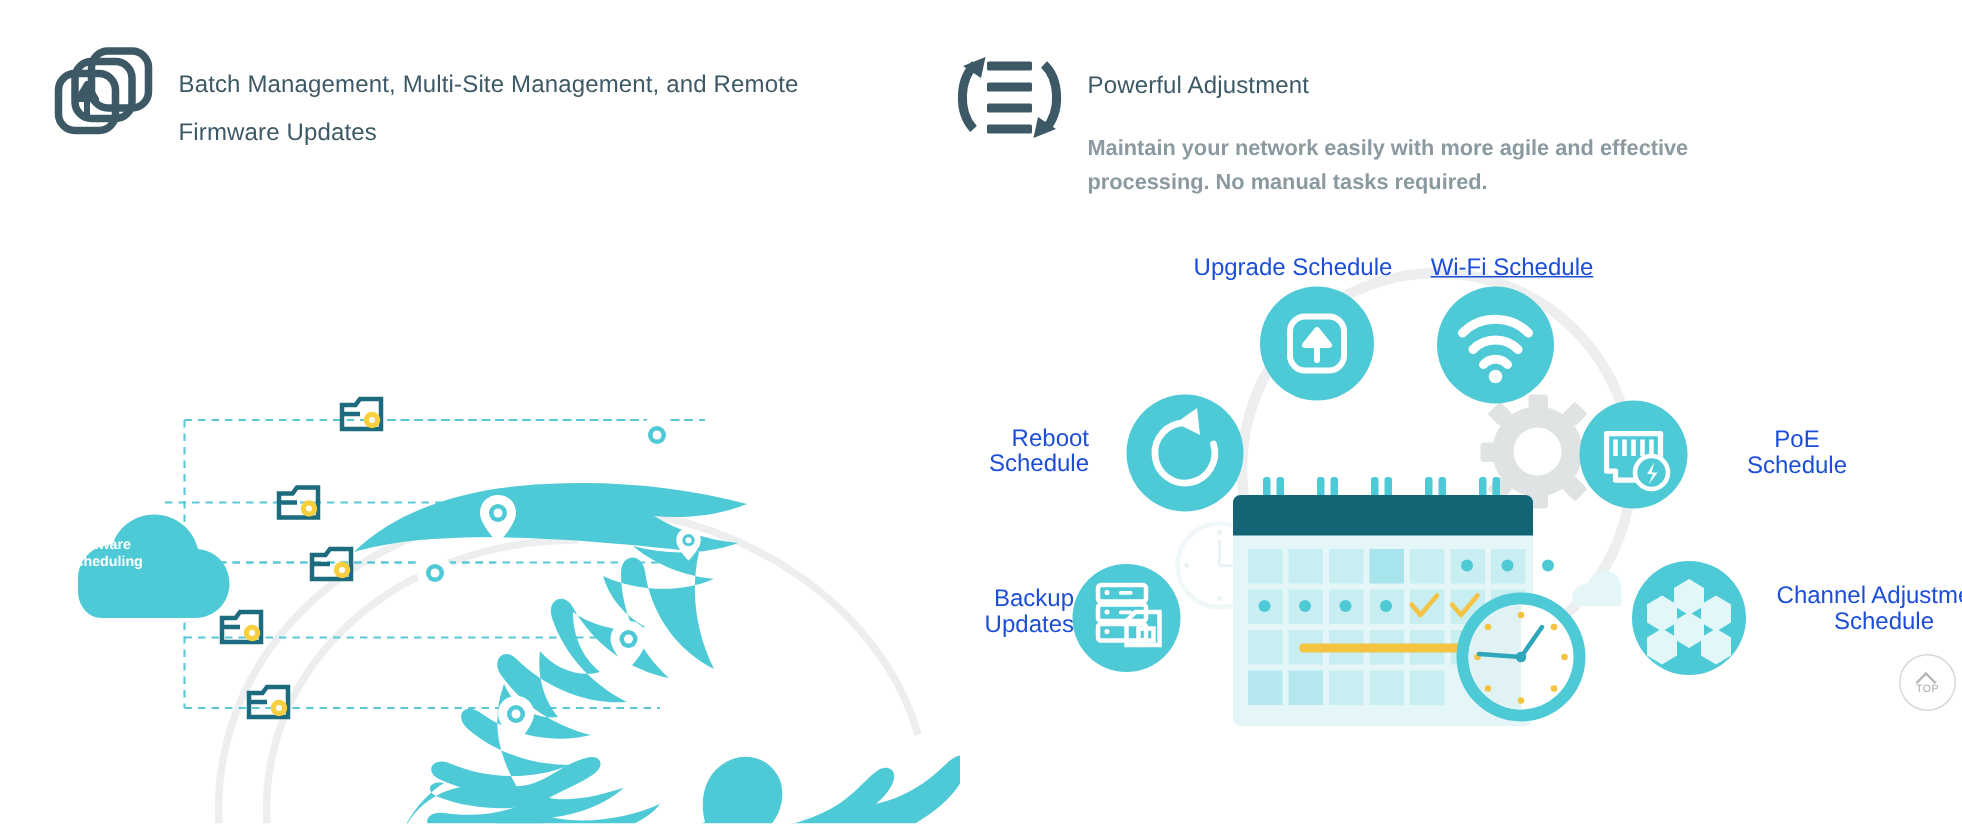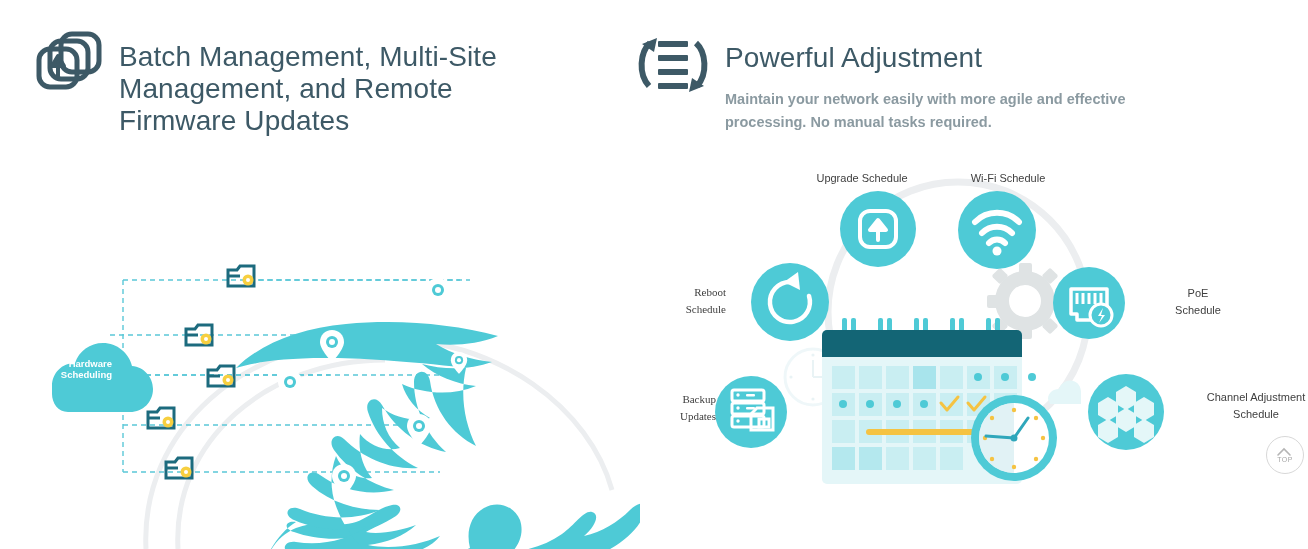--- a/index.html
+++ b/index.html
@@ -9,58 +9,58 @@
     font-family:"Liberation Sans",sans-serif;
     -webkit-font-smoothing:antialiased;
   }
   .panel{position:absolute;top:0;height:549px;}
   #panel-left{left:0;width:640px;}
   #panel-right{left:620px;width:688px;}
 
   
   .hdr-icon{position:absolute;}
   .hdr-title{
-    position:absolute;color:#3d5966;font-size:28px;line-height:32px;
+    position:absolute;color:#3d5966;font-size:16px;line-height:32px;
     font-weight:400;letter-spacing:.1px;
   }
   .hdr-desc{
     position:absolute;color:#8b9aa1;font-size:14.5px;line-height:23px;
     font-weight:700;
   }
 
   #left-title{left:119px;top:41px;width:420px;}
   #left-desc{left:119px;top:150px;width:460px;}
   #left-hdr-icon{left:28px;top:26px;}
 
   #right-title{left:725px;top:42px;width:400px;}
   #right-desc{left:725px;top:88px;width:430px;}
   #right-hdr-icon{left:630px;top:30px;}
 
   
   #left-illus{position:absolute;left:0;top:240px;width:640px;height:309px;}
 
   .cloud-label{
     position:absolute;left:44px;top:358px;width:68px;
-    text-align:right;color:#ffffff;font-size:9.5px;font-weight:bold;
+    text-align:left;color:#ffffff;font-size:9.5px;font-weight:bold;
     line-height:11px;pointer-events:none;
   }
 
   
   #right-illus{position:absolute;left:620px;top:160px;width:688px;height:340px;}
 
   .sch-label{
-    position:absolute;color:#404040;font-size:11px;line-height:17px;
+    position:absolute;color:#1d4ed8;font-size:16px;line-height:17px;
     font-weight:400;white-space:pre-line;
   }
   .sch-label.c{text-align:center;}
-  .sch-label.r{text-align:right;font-family:Liberation Serif, serif;}
+  .sch-label.r{text-align:right;}
   .sch-label.l{text-align:center;}
 
   #lbl-upgrade{left:778px;top:170px;width:168px;}
-  #lbl-wifi{left:930px;top:170px;width:156px;}
+  #lbl-wifi{left:930px;top:170px;width:156px;text-decoration:underline;}
   #lbl-reboot{left:640px;top:284px;width:86px;}
   #lbl-backup{left:630px;top:391px;width:86px;}
   #lbl-poe{left:1138px;top:285px;width:120px;}
   #lbl-channel{left:1176px;top:389px;width:160px;}
 
   
   #top-btn{
     position:absolute;left:1266px;top:436px;width:36px;height:36px;
     border:1px solid #d8d8d8;border-radius:50%;background:#fff;
     cursor:pointer;

